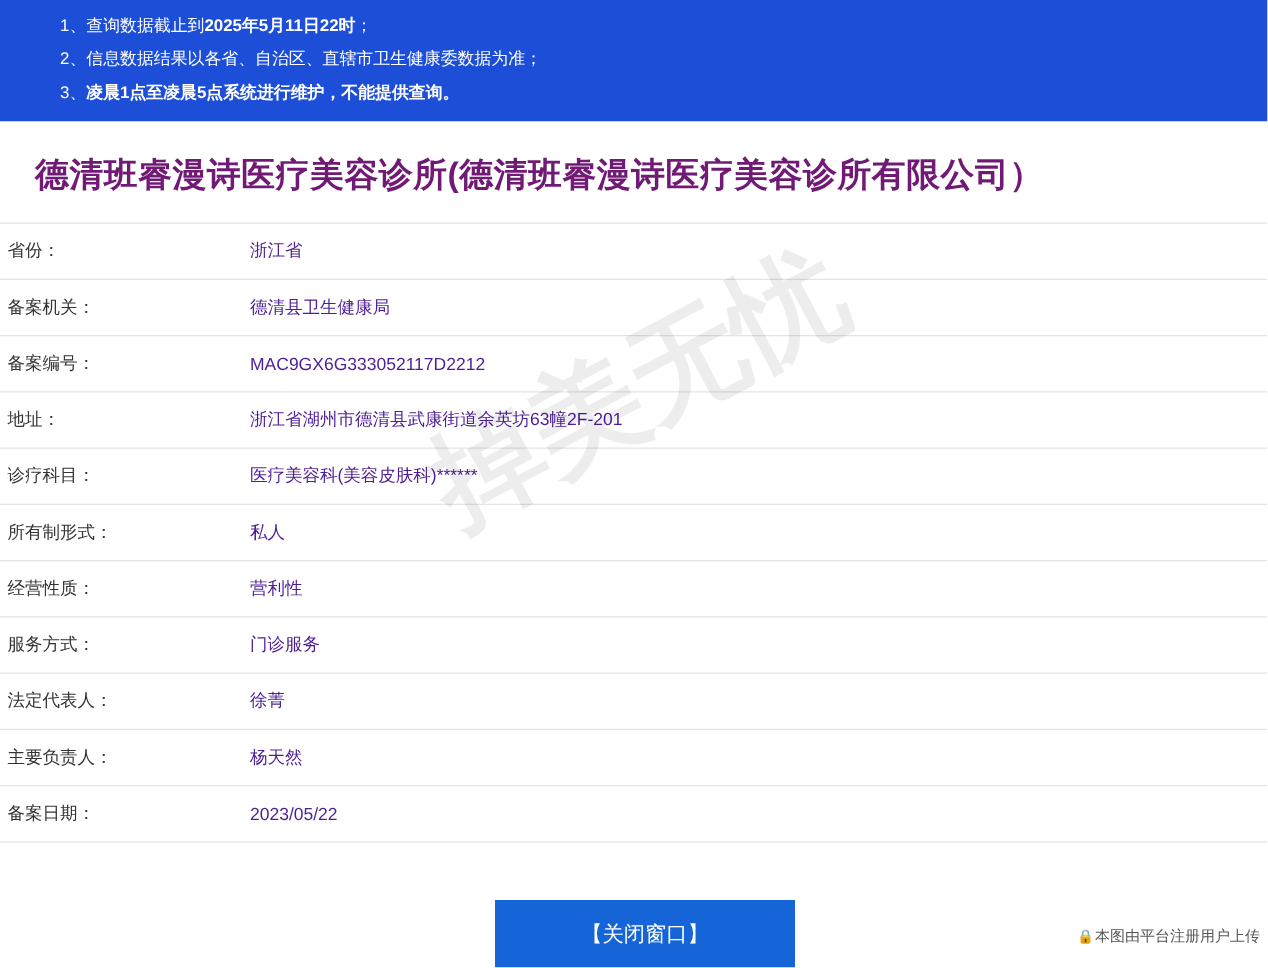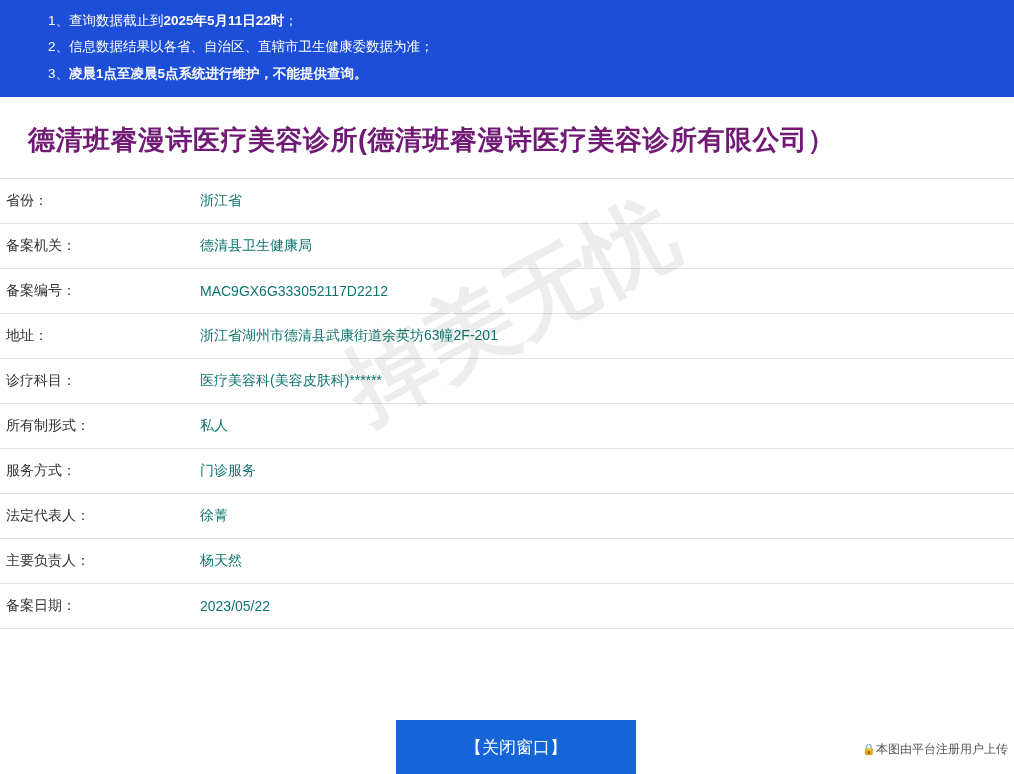--- a/index.html
+++ b/index.html
@@ -66,21 +66,21 @@
     vertical-align: middle;
     color: #333333;
   }
   .info-table td.label {
     width: 170px;
     padding-left: 6px;
     color: #333333;
   }
   .info-table td.value {
     padding-left: 24px;
-    color: #0f766e;
+    color: #4c1d95;
   }
 
   
   .watermark {
     position: absolute;
     left: 330px;
     top: 250px;
     font-size: 90px;
     color: rgba(0, 0, 0, 0.07);
     font-weight: bold;
@@ -169,20 +169,24 @@
     </tr>
     <tr>
       <td class="label">诊疗科目：</td>
       <td class="value">医疗美容科(美容皮肤科)******</td>
     </tr>
     <tr>
       <td class="label">所有制形式：</td>
       <td class="value">私人</td>
     </tr>
     <tr>
+      <td class="label">经营性质：</td>
+      <td class="value">营利性</td>
+    </tr>
+    <tr>
       <td class="label">服务方式：</td>
       <td class="value">门诊服务</td>
     </tr>
     <tr>
       <td class="label">法定代表人：</td>
       <td class="value">徐菁</td>
     </tr>
     <tr>
       <td class="label">主要负责人：</td>
       <td class="value">杨天然</td>

